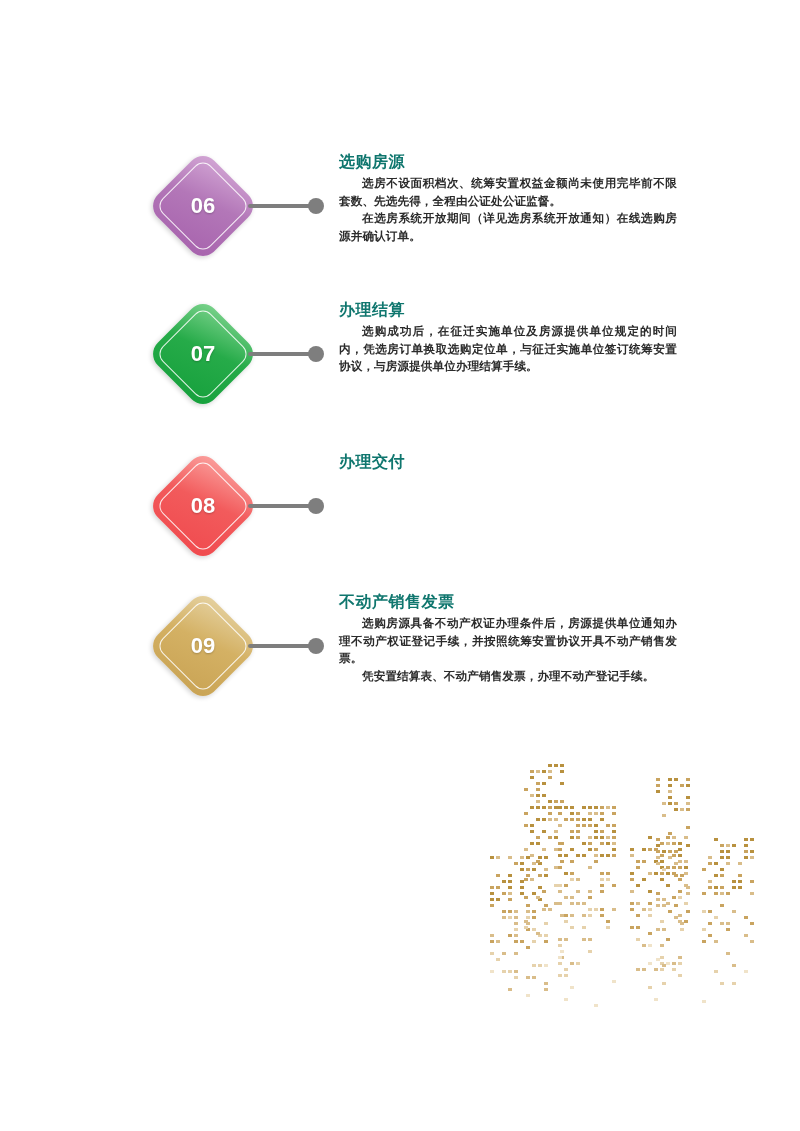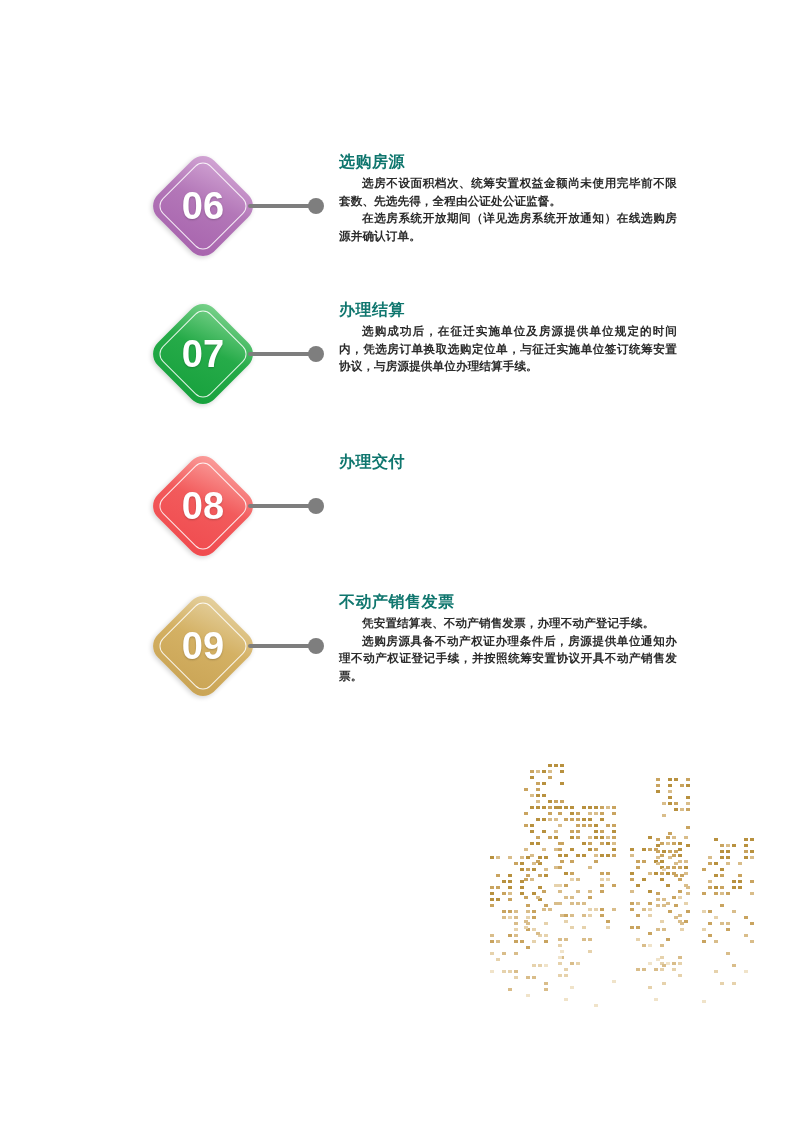--- a/index.html
+++ b/index.html
@@ -60,21 +60,21 @@
   .badge-num {
     position: absolute;
     left: 0;
     top: 14px;
     width: 102px;
     height: 80px;
     display: flex;
     align-items: center;
     justify-content: center;
     color: #ffffff;
-    font-size: 38px;
+    font-size: 22px;
     font-weight: bold;
     letter-spacing: 0px;
     text-shadow: 0 1px 2px rgba(0,0,0,0.22);
     font-family: "Liberation Sans", sans-serif;
   }
 
   
   .connector {
     position: absolute;
     top: 50px;
@@ -195,22 +195,22 @@
           <div class="diamond-inner"></div>
         </div>
         <div class="badge-num">09</div>
       </div>
       <div class="connector">
         <div class="connector-line"></div>
         <div class="connector-dot"></div>
       </div>
       <div class="step-text">
         <div class="step-title">不动产销售发票</div>
+        <p class="step-para">选购房源具备不动产权证办理条件后，房源提供单位通知办理不动产权证登记手续，并按照统筹安置协议开具不动产销售发票。</p>
         <p class="step-para">凭安置结算表、不动产销售发票，办理不动产登记手续。</p>
-        <p class="step-para">选购房源具备不动产权证办理条件后，房源提供单位通知办理不动产权证登记手续，并按照统筹安置协议开具不动产销售发票。</p>
       </div>
     </div>
   </div>
 
 <div class="cityscape">
   <svg width="300" height="310" viewBox="0 0 300 310">
     <g id="city-g">
         <rect x="20" y="108" width="4" height="3" fill="#b8913f"></rect>
         <rect x="26" y="108" width="4" height="3" fill="#d9bd8a"></rect>
         <rect x="38" y="108" width="4" height="3" fill="#d9bd8a"></rect>

